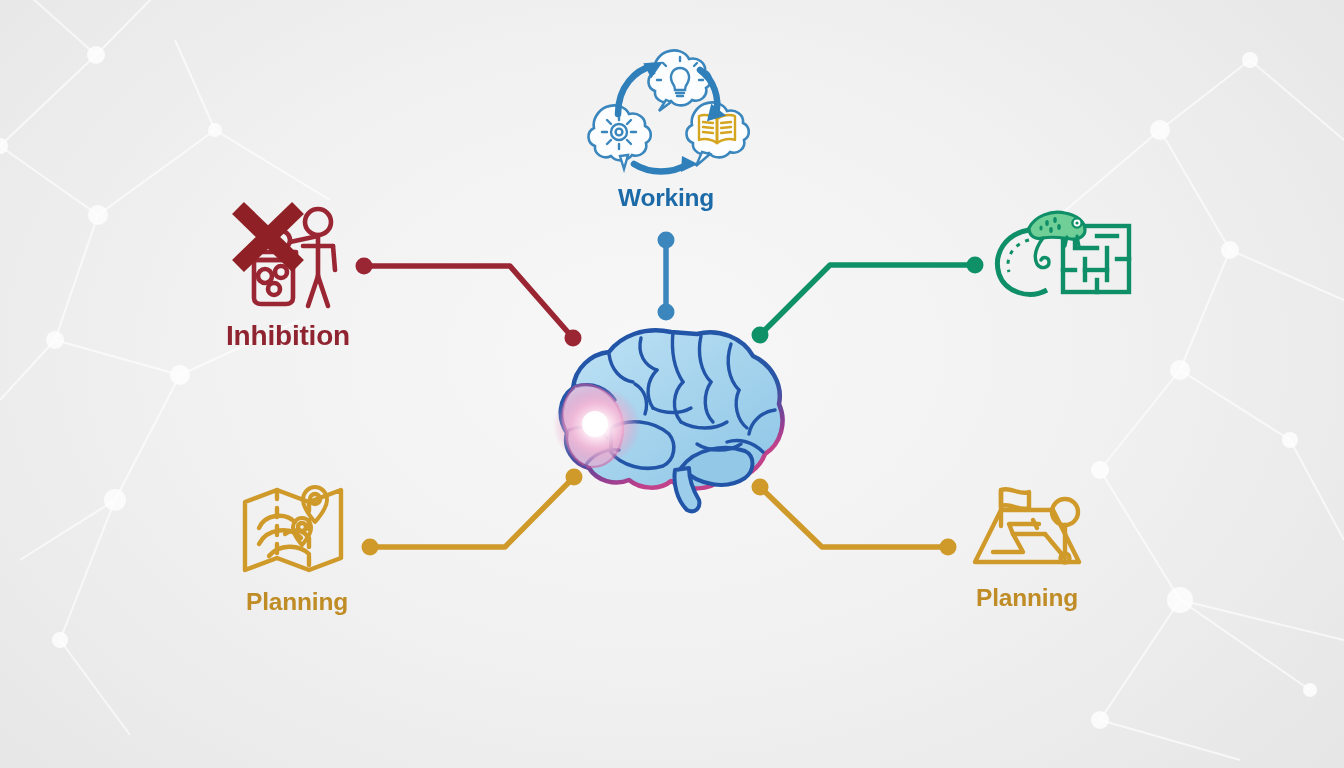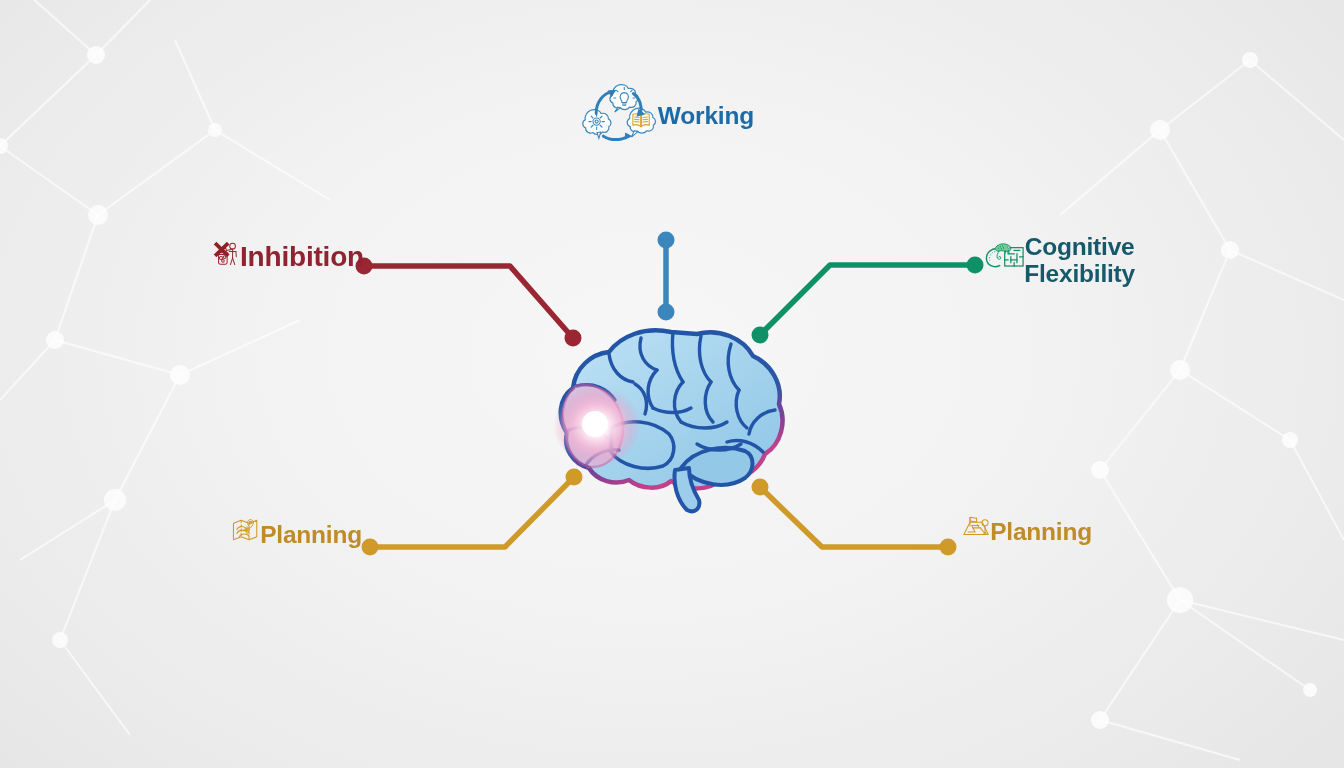--- a/index.html
+++ b/index.html
@@ -26,21 +26,21 @@
   }
   #connectors {
     position: absolute;
     inset: 0;
     width: 100%;
     height: 100%;
   }
   .node {
     position: absolute;
     display: flex;
-    flex-direction: row;
+    flex-direction: column;
     align-items: center;
     justify-content: flex-start;
   }
   .node-icon {
     display: block;
   }
   .node-label {
     margin-top: 6px;
     font-weight: bold;
     text-align: center;
@@ -346,24 +346,20 @@
         <circle cx="92" cy="19" r="1.6" fill="#0f8f67"></circle>
         <g fill="#0f8f67">
           <ellipse cx="62" cy="19" rx="1.8" ry="3"></ellipse>
           <ellipse cx="70" cy="16" rx="1.8" ry="3"></ellipse>
           <ellipse cx="66" cy="26" rx="1.8" ry="3"></ellipse>
           <ellipse cx="74" cy="23" rx="1.8" ry="3"></ellipse>
           <ellipse cx="56" cy="24" rx="1.6" ry="2.6"></ellipse>
         </g>
       </g>
     </svg>
-    <div class="node-label">
-      <span>Cognitive</span><br>
-      <span>Flexibility</span>
-    </div>
   </div>
 
   <div class="node" id="node-planning-left">
     <svg class="node-icon" width="116" height="96" viewBox="0 0 116 96">
       <g fill="none" stroke="#cf9a2a" stroke-width="4.4" stroke-linejoin="round" stroke-linecap="round">
         <path d="M 6 20 L 38 8 L 70 20 L 102 8 L 102 76 L 70 88 L 38 76 L 6 88 Z"></path>
         <path d="M 38 8 L 38 76" stroke-dasharray="9 9"></path>
         <path d="M 70 20 L 70 88" stroke-dasharray="9 9"></path>
         <path d="M 20 46 C 26 32, 46 30, 56 40"></path>
         <path d="M 20 62 C 28 46, 52 44, 62 56"></path>

